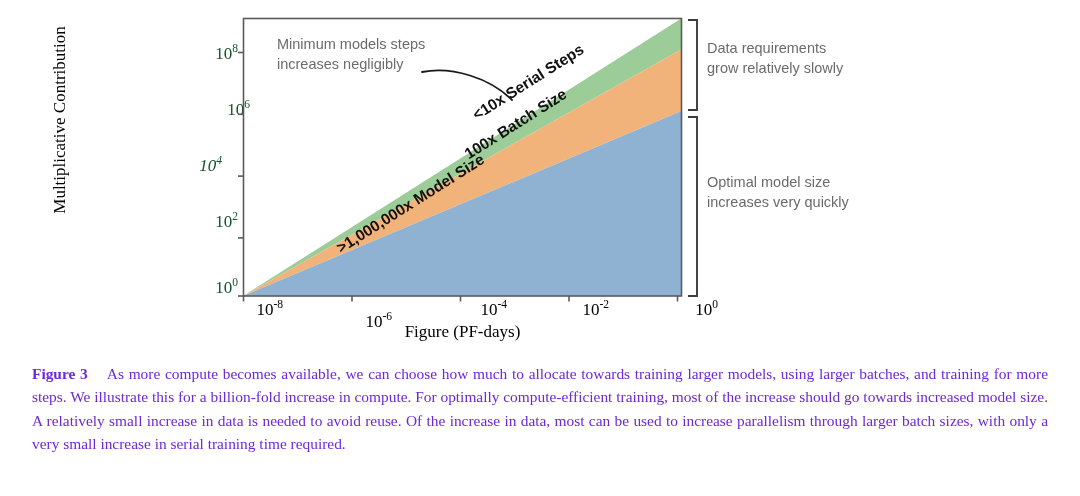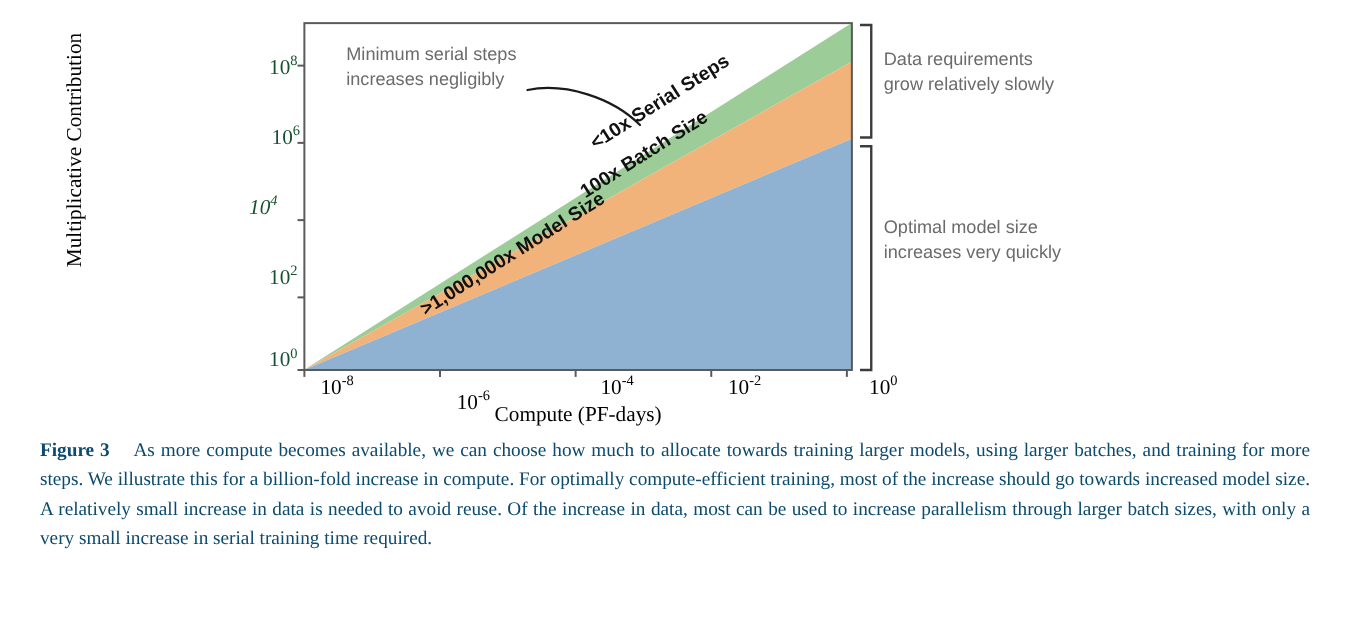--- a/index.html
+++ b/index.html
@@ -84,52 +84,52 @@
     font-size: 15.5px;
     color: #111;
     white-space: nowrap;
     transform-origin: 0 50%;
   }
 
   
   #caption {
     position: absolute;
     left: 32px;
-    top: 349px;
+    top: 362px;
     width: 1016px;
     font-family: "Liberation Serif", serif;
     font-size: 15.4px;
     line-height: 1.52;
-    color: #0c4a6e;
+    color: #6d28d9;
     text-align: justify;
   }
   #caption b { font-weight: bold; }
 </style>
 </head>
 <body>
 
 <div id="page">
 
   <div id="figure">
 
     <div class="axis-title-y">Multiplicative Contribution</div>
 
     <div class="ytick" style="left:178px; top:44px; width:60px;"><span>10</span><sup>8</sup></div>
-    <div class="ytick" style="left:180px; top:100px; width:60px;"><span>10</span><sup>6</sup></div>
+    <div class="ytick" style="left:190px; top:100px; width:60px;"><span>10</span><sup>6</sup></div>
     <div class="ytick" style="left:162px; top:156px; width:60px;font-style:italic;"><span>10</span><sup>4</sup></div>
     <div class="ytick" style="left:178px; top:212px; width:60px;"><span>10</span><sup>2</sup></div>
     <div class="ytick" style="left:178px; top:278px; width:60px;"><span>10</span><sup>0</sup></div>
 
     <div class="xtick" style="left:203px; top:300px;"><span>10</span><sup>-8</sup></div>
     <div class="xtick" style="left:312px; top:300px;margin-top:12px;"><span>10</span><sup>-6</sup></div>
     <div class="xtick" style="left:427px; top:300px;"><span>10</span><sup>-4</sup></div>
     <div class="xtick" style="left:529px; top:300px;"><span>10</span><sup>-2</sup></div>
     <div class="xtick" style="left:638px; top:300px;"><span>10</span><sup>0</sup></div>
 
-    <div class="axis-title-x">Compute (PF-days)</div>
+    <div class="axis-title-x">Figure (PF-days)</div>
 
     <svg width="1080" height="348" style="position:absolute; left:0; top:0;">
 
       <g>
         <polygon points="243,296 682,18 682,48.9" fill="#9ccc97"></polygon>
         <polygon points="243,296 682,48.9 682,110.7" fill="#f2b37a"></polygon>
         <polygon points="243,296 682,110.7 682,296" fill="#8fb2d3"></polygon>
       </g>
 
       <rect x="243.5" y="18.5" width="438" height="277.5" fill="none" stroke="#5a5a5a" stroke-width="1.6"></rect>
@@ -157,21 +157,21 @@
         <path d="M 688,117 L 697,117 L 697,296 L 688,296"></path>
       </g>
     </svg>
 
     <div class="band-label" style="left:479px; top:115px; transform: rotate(-32.3deg) translate(0,-50%);">&lt;10x Serial Steps</div>
 
     <div class="band-label" style="left:471px; top:154px; transform: rotate(-32.3deg) translate(0,-50%);">100x Batch Size</div>
 
     <div class="band-label" style="left:343px; top:248px; transform: rotate(-32.3deg) translate(0,-50%);">&gt;1,000,000x Model Size</div>
 
-    <div class="annot" style="left:277px; top:35px;">Minimum serial steps
+    <div class="annot" style="left:277px; top:35px;">Minimum models steps
 increases negligibly</div>
 
     <div class="annot" style="left:707px; top:173px;">Optimal model size
 increases very quickly</div>
 
     <div class="annot" style="left:707px; top:39px;">Data requirements
 grow relatively slowly</div>
   </div>
 
   <div id="caption"><b>Figure 3</b>&nbsp;&nbsp;&nbsp;&nbsp;<span>As more compute becomes available, we can choose how much to allocate towards training larger models, using larger batches, and training for more steps. We illustrate this for a billion-fold increase in compute. For optimally compute-efficient training, most of the increase should go towards increased model size. A relatively small increase in data is needed to avoid reuse. Of the increase in data, most can be used to increase parallelism through larger batch sizes, with only a very small increase in serial training time required.</span></div>

